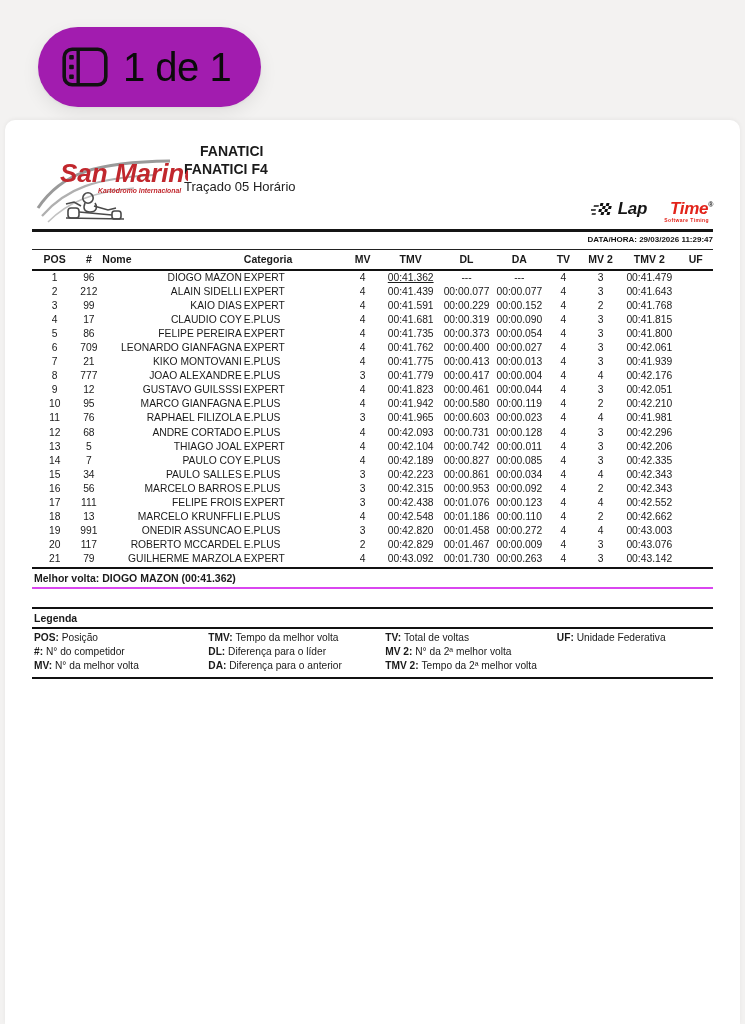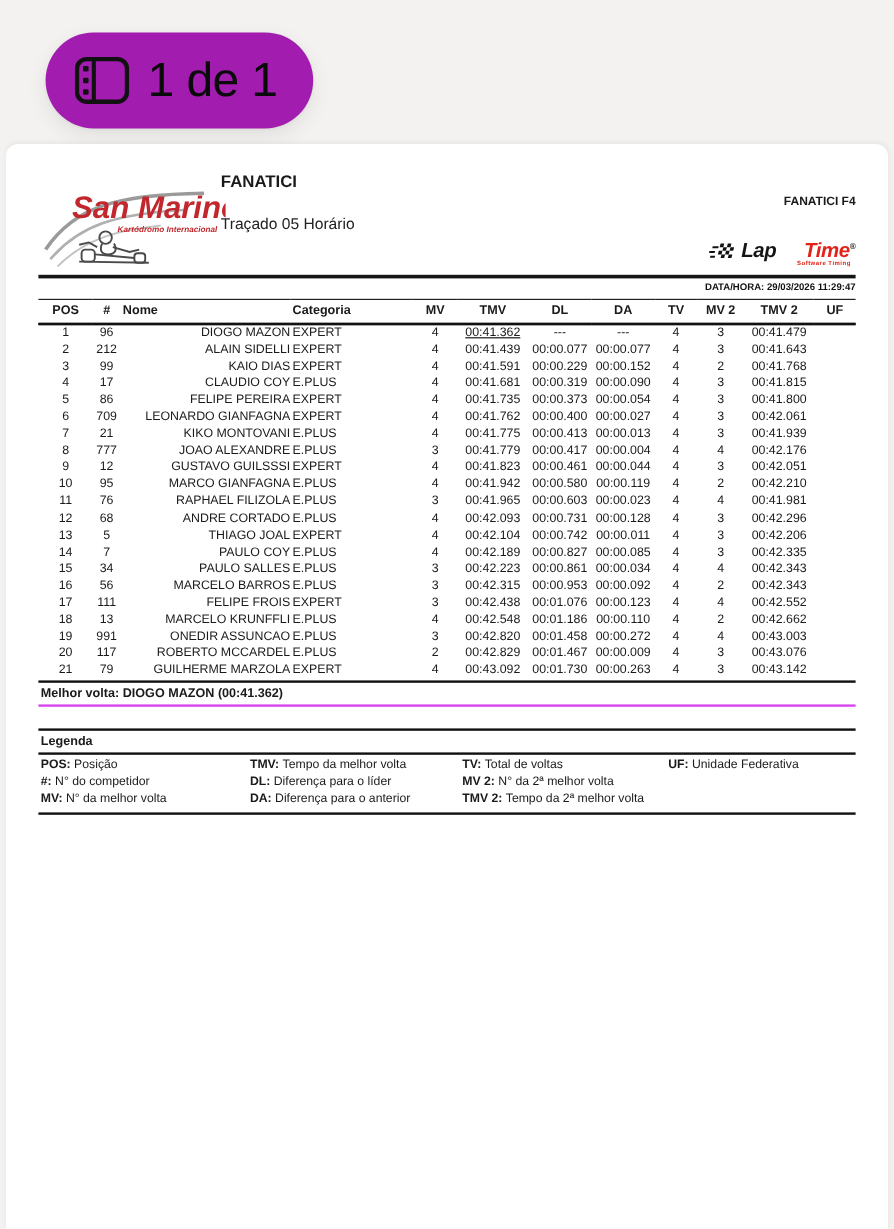--- a/index.html
+++ b/index.html
@@ -27,22 +27,22 @@
     position:absolute;left:5px;right:5px;top:120px;bottom:0;
     background:#ffffff;border-radius:10px 10px 0 0;
     box-shadow:0 -1px 4px rgba(0,0,0,.05);
     padding:0 27px;box-sizing:border-box;
   }
 
   
   .doc-header{position:relative;height:109px;}
   .club-logo{position:absolute;left:4px;top:26px;width:152px;height:80px;}
   .title-block{margin-left:152px;padding-top:22px;line-height:18px;}
-  .t-event{font-size:14px;font-weight:bold;}
-  .t-champ{font-size:10px;font-weight:bold;text-align:right;}
+  .t-event{font-size:14px;font-weight:bold;margin-left:16px;}
+  .t-champ{font-size:14px;font-weight:bold;}
   .t-session{font-size:15px;font-weight:bold;}
   .t-track{font-size:13px;font-weight:normal;color:#222;}
   .laptime{position:absolute;right:0;bottom:6px;text-align:right;}
   .laptime-row{display:flex;align-items:center;gap:3px;justify-content:flex-end;}
   .lt-word{font-size:17px;font-weight:bold;font-style:italic;letter-spacing:-.3px;}
   .lt-black{color:#151515;}
   .lt-red{color:#e2231a;margin-left:23px;}
   .lt-reg{font-size:7px;color:#151515;vertical-align:super;font-style:normal;}
   .lt-tagline{font-size:5px;color:#e2231a;font-weight:bold;letter-spacing:.4px;margin-top:-2px;padding-right:4px;}
   .rule{border-top:3px solid #151515;}

